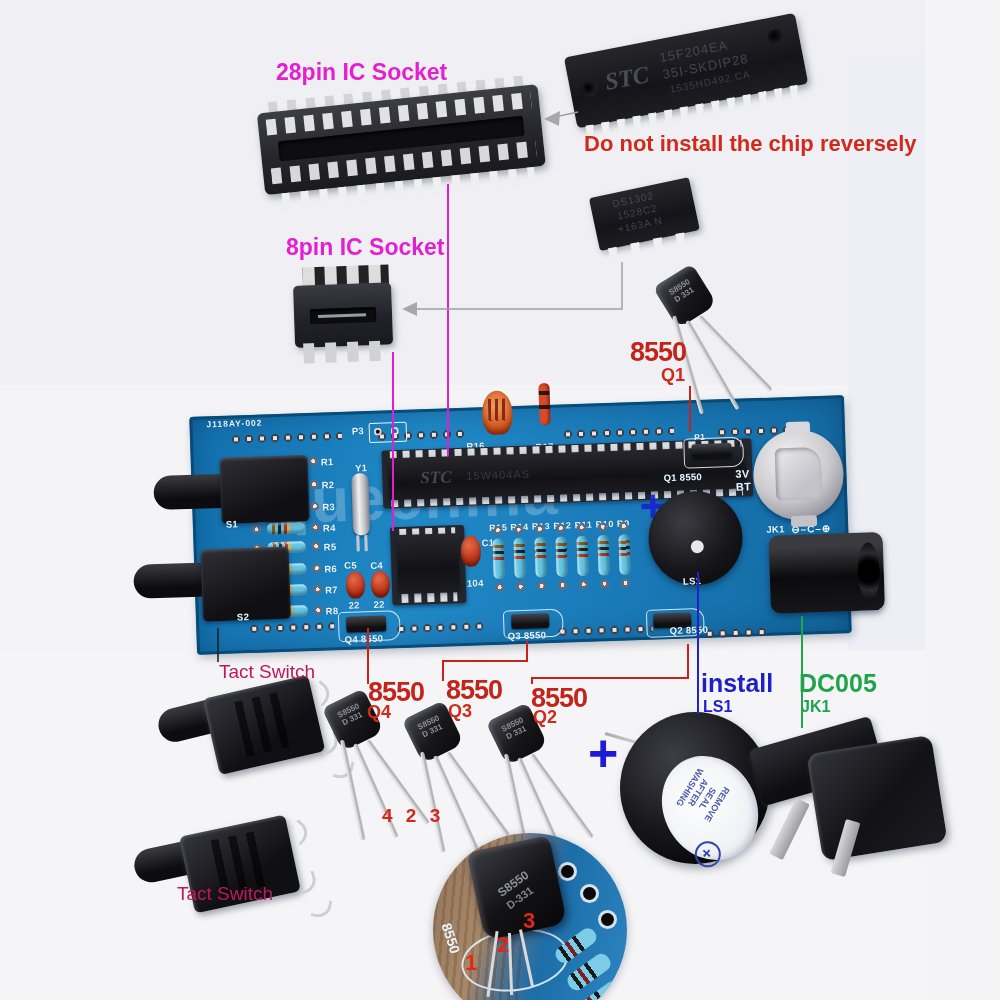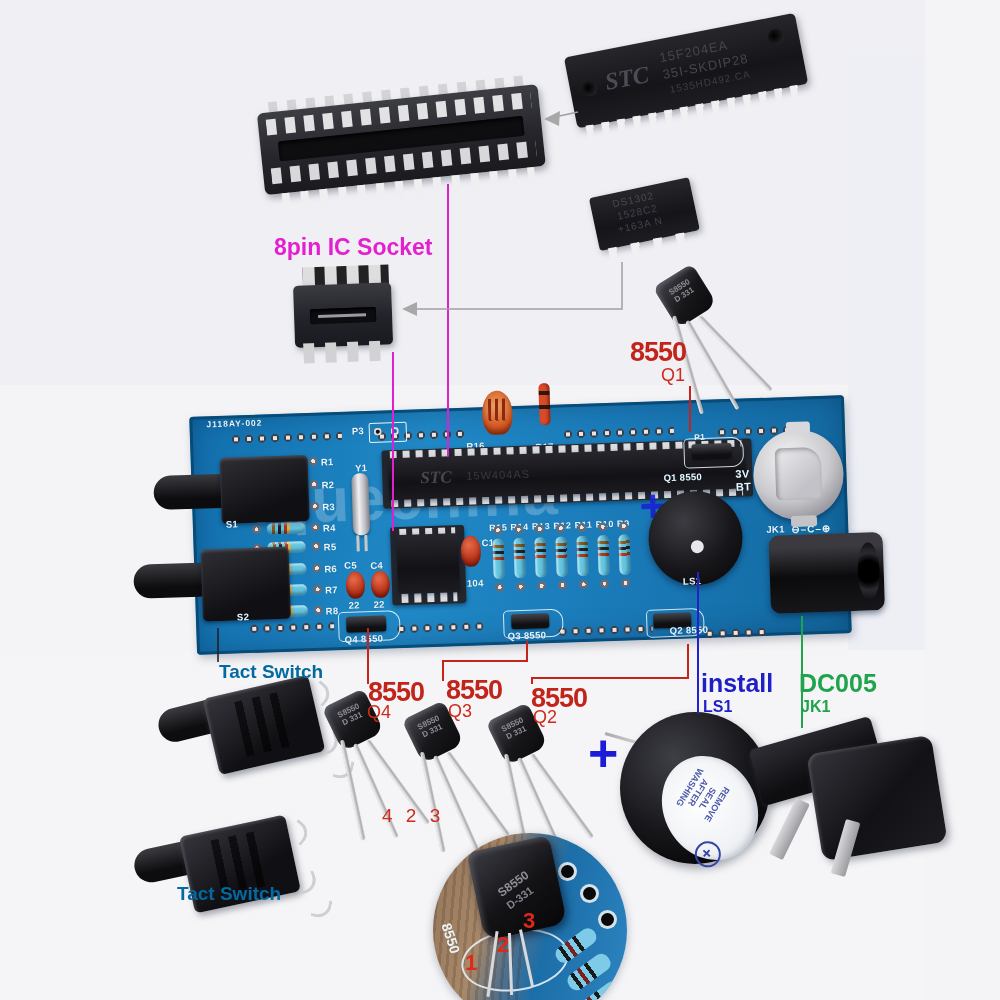--- a/index.html
+++ b/index.html
@@ -3,25 +3,25 @@
 <meta charset="utf-8">
 <style>
   html,body{margin:0;padding:0;background:#e9e9ec;font-family:"Liberation Sans",sans-serif;}
   .canvas{position:relative;width:1000px;height:1000px;background:#f4f4f6;overflow:hidden;margin:0 auto;}
   .abs{position:absolute;}
   .t{position:absolute;white-space:nowrap;line-height:1.05;}
   
   .panel{position:absolute;}
   
   .mag{color:#e41fd0;font-weight:bold;}
-  .red{color:#cf2a1b;font-weight:normal;}
+  .red{color:#cf2a1b;font-weight:bold;}
   .dred{color:#c3241a;font-weight:bold;letter-spacing:-1px;}
   .blu{color:#1f1fc8;font-weight:bold;}
   .grn{color:#1fa34c;font-weight:bold;}
-  .blk{color:#0369a1;font-weight:bold;}
+  .blk{color:#be185d;font-weight:normal;}
   
   .dots{position:absolute;height:12px;background-image:radial-gradient(circle at 6px 6px,#e6e6e6 0 2.3px,#3c3c44 2.3px 4px,rgba(0,0,0,0) 4.2px);background-size:13px 12px;background-repeat:repeat-x;}
   .silk{position:absolute;color:#eaf6fc;font-size:9.5px;font-weight:bold;letter-spacing:.3px;white-space:nowrap;text-shadow:0 0 1px rgba(8,60,100,.6);}
   .res-h{position:absolute;width:38px;height:11px;border-radius:5px;background:linear-gradient(90deg,#64c6e2 0 5px,#8a5a20 5px 8px,#64c6e2 8px 11px,#222 11px 14px,#64c6e2 14px 17px,#b03818 17px 20px,#d8b858 20px 23px,#64c6e2 23px 38px);box-shadow:inset 0 -3px 3px rgba(0,20,40,.35),inset 0 2px 2px rgba(255,255,255,.5);}
   .res-h::before,.res-h::after{content:"";position:absolute;top:1px;width:9px;height:9px;border-radius:50%;background:radial-gradient(circle,#e8e8e8 0 2px,#6a6a72 2px 4.5px,rgba(0,0,0,0) 4.5px);}
   .res-h::before{left:-15px;} .res-h::after{right:-15px;}
   .res-v{position:absolute;width:11px;height:40px;border-radius:5px;background:linear-gradient(180deg,#64c6e2 0 6px,#8a5a20 6px 9px,#64c6e2 9px 12px,#222 12px 15px,#64c6e2 15px 18px,#b03818 18px 21px,#64c6e2 21px 40px);box-shadow:inset -3px 0 3px rgba(0,20,40,.35),inset 2px 0 2px rgba(255,255,255,.5);}
   .res-v::before,.res-v::after{content:"";position:absolute;left:1px;width:9px;height:9px;border-radius:50%;background:radial-gradient(circle,#e8e8e8 0 2px,#6a6a72 2px 4.5px,rgba(0,0,0,0) 4.5px);}
   .res-v::before{top:-13px;} .res-v::after{bottom:-13px;}
   .redcap{position:absolute;border-radius:50% 50% 45% 45%;background:radial-gradient(circle at 40% 30%,#e86a4a,#b63318 60%,#8a2410);box-shadow:inset 0 -3px 4px rgba(60,0,0,.5);}
@@ -334,21 +334,23 @@
     <polygon points="402,309 417,302 417,316" fill="#a8a8a8"></polygon>
     <line x1="690" y1="386" x2="690" y2="432" stroke="#c8231a" stroke-width="2"></line>
     <line x1="368" y1="628" x2="368" y2="684" stroke="#c8231a" stroke-width="2"></line>
     <polyline points="527,641 527,661 443,661 443,681" fill="none" stroke="#c8231a" stroke-width="2"></polyline>
     <polyline points="688,644 688,678 532,678 532,684" fill="none" stroke="#c8231a" stroke-width="2"></polyline>
     <line x1="698" y1="572" x2="698" y2="714" stroke="#2222cc" stroke-width="2"></line>
     <line x1="802" y1="616" x2="802" y2="728" stroke="#1fa34c" stroke-width="2"></line>
     <line x1="218" y1="628" x2="218" y2="662" stroke="#222222" stroke-width="1.6"></line>
   </svg>
 
-  <div class="t mag lbl28" style="left:274px;top:235px;">8pin IC Socket</div>
+  <div class="t mag lbl28" style="left:276px;top:60px;">28pin IC Socket</div>
+  <div class="t red" style="left:584px;top:132px;font-size:22px;font-weight:600;">Do not install the chip reversely</div>
+  <div class="t mag lbl28" style="left:286px;top:235px;">8pin IC Socket</div>
 
   <div class="t dred" style="left:630px;top:338px;font-size:27px;">8550</div>
   <div class="t red" style="left:661px;top:366px;font-size:18px;">Q1</div>
 
   <div class="t dred" style="left:368px;top:678px;font-size:27px;">8550</div>
   <div class="t red" style="left:367px;top:703px;font-size:18px;">Q4</div>
   <div class="t dred" style="left:446px;top:676px;font-size:27px;">8550</div>
   <div class="t red" style="left:448px;top:702px;font-size:18px;">Q3</div>
   <div class="t dred" style="left:531px;top:684px;font-size:27px;">8550</div>
   <div class="t red" style="left:533px;top:708px;font-size:18px;">Q2</div>

